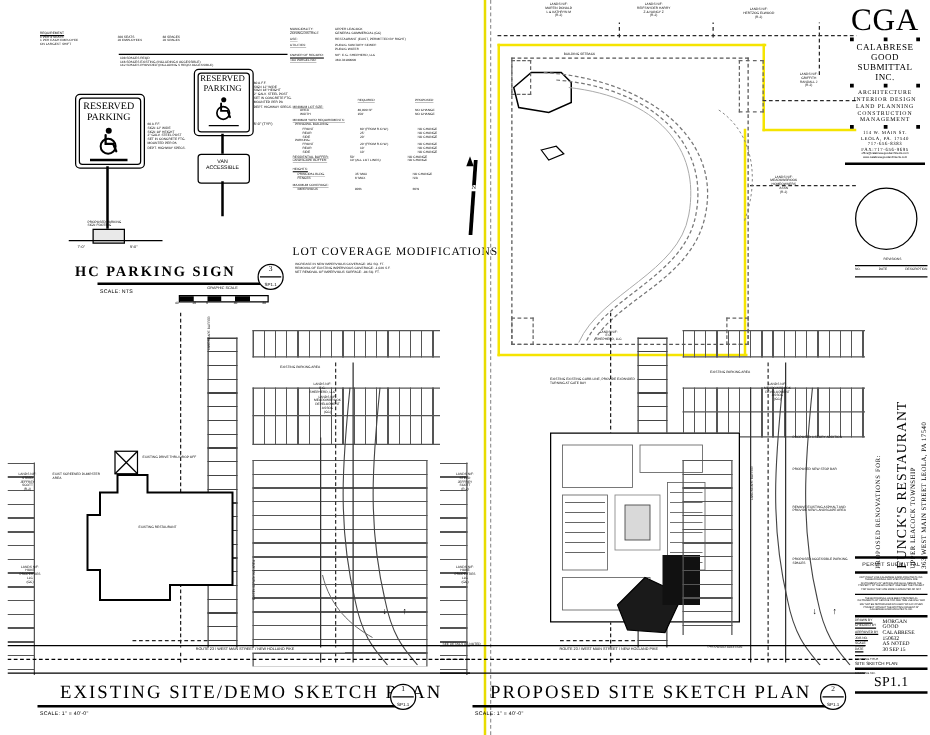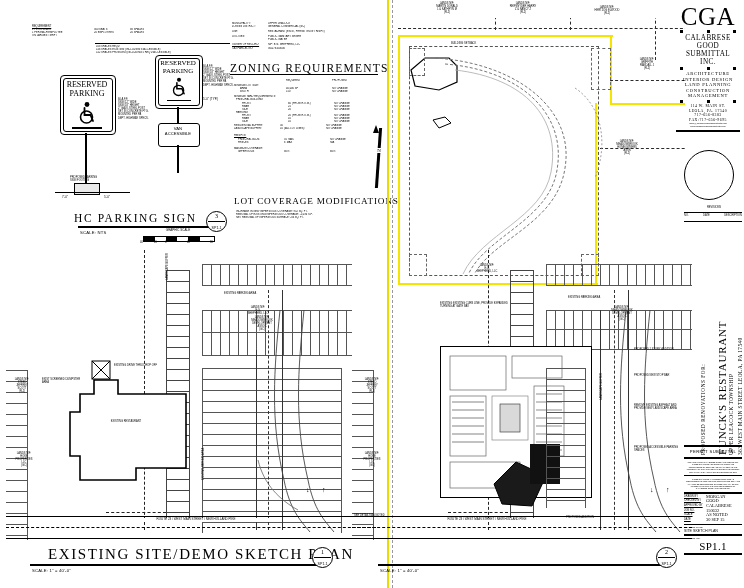--- a/index.html
+++ b/index.html
@@ -133,24 +133,20 @@
     <div class="row" style="margin-top:2px;">
         <div class="c ul" style="width:36px;">OWNER OF RECORD:</div>
         <div class="c">N/F: E.G. SHEPHERD, LLC</div>
       </div>
     <div class="row">
         <div class="c ul" style="width:36px;">TAX PARCEL NO:</div>
         <div class="c">360-78100000</div>
       </div>
   </div>
 
-  <div class="abs" style="left:230px;top:62px;width:148px;">
-    <div class="secthead" style="font-size:11.5px;">ZONING  REQUIREMENTS</div>
-    <div class="rule" style="height:1px;background:#000;width:148px;"></div>
-  </div>
 
   <div class="abs tiny" style="left:234px;top:79px;width:146px;">
     <div class="row">
       <div class="c" style="width:52px;"></div>
       <div class="c ul" style="width:46px;">REQUIRED</div>
       <div class="c ul" style="width:46px;">PROPOSED</div>
     </div>
 
     <div class="c ul" style="margin-top:1.5px;">MINIMUM LOT SIZE:</div>
     <div class="row">
@@ -284,21 +280,21 @@
   <div class="abs tiny" style="left:203px;top:65px;width:44px;">
     <div>60 A.F.F.</div>
       <div>SIGN 12" WIDE</div>
       <div>SIGN 18" HEIGHT</div>
     <div>2" GALV. STEEL POST</div>
       <div>SET IN CONCRETE FTG.</div>
     <div>MOUNTED PER PA</div>
       <div>DEPT. HIGHWAY SPECS.</div>
   </div>
 
-  <div class="abs" style="left:74px;top:212px;width:150px;">
+  <div class="abs" style="left:60px;top:212px;width:150px;font-weight:bold;">
     <div class="plantitle" style="font-size:11.5px;">HC  PARKING  SIGN</div>
   </div>
   <div class="abs" style="left:78px;top:226px;width:140px;height:1.6px;background:#000;"></div>
   <div class="abs scalelbl" style="left:80px;top:230px;">SCALE: NTS</div>
 
   <div class="refbubble" style="left:206px;top:211px;">
     <div class="n">3</div>
     <div class="bar"></div>
     <div class="s">SP1.1</div>
   </div>
@@ -629,20 +625,23 @@
       <div>(GC)</div>
   </div>
   <div class="abs tiny ctr" style="left:596px;top:306px;width:52px;">
     <div>LANDS N/F:</div>
       <div>MEADOWBROOK</div>
       <div>DEVELOPMENT</div>
       <div>ASSOC</div>
       <div>(GC)</div>
   </div>
 
+  <div class="abs" style="left:392px;top:546px;width:290px;">
+    <div class="plantitle">PROPOSED  SITE  SKETCH  PLAN</div>
+  </div>
   <div class="abs" style="left:378px;top:564px;width:290px;height:2px;background:#000;"></div>
   <div class="abs scalelbl" style="left:380px;top:568px;">SCALE: 1" = 40'-0"</div>
   <div class="refbubble" style="left:656px;top:547px;">
     <div class="n">2</div>
     <div class="bar"></div>
     <div class="s">SP1.1</div>
   </div>
 
   <div id="logo">
     <div class="cga">CGA</div>

